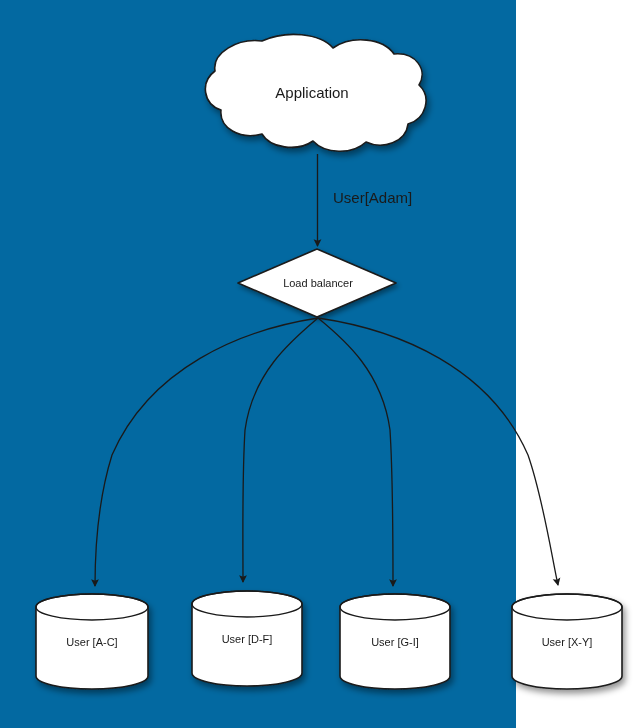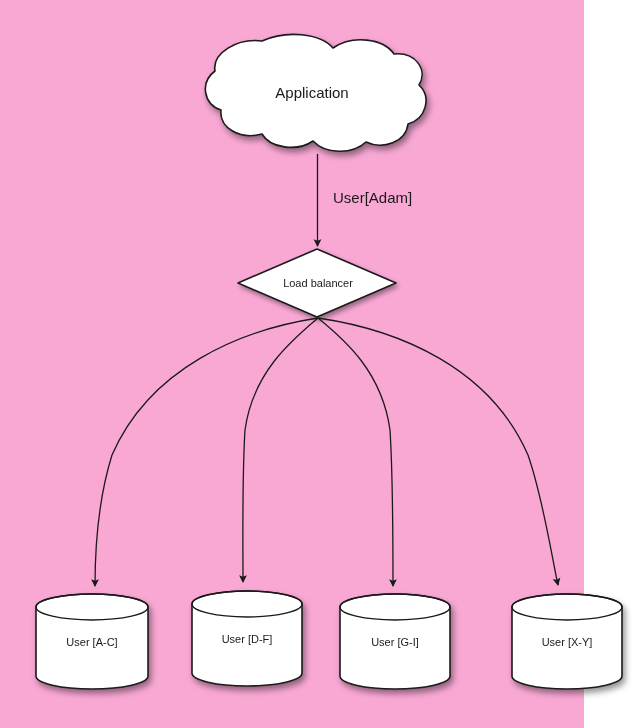--- a/index.html
+++ b/index.html
@@ -8,23 +8,23 @@
     background: #ffffff;
   }
   body {
     width: 642px;
     height: 728px;
     font-family: "Liberation Sans", sans-serif;
     overflow: hidden;
   }
   #diagram-root {
     position: relative;
-    width: 584px;
+    width: 516px;
     height: 728px;
-    background: #f9a8d4;
+    background: #0369a1;
   }
   #diagram-svg {
     position: absolute;
     left: 0;
     top: 0;
     width: 642px;
     height: 728px;
     display: block;
   }
   .node-label {

